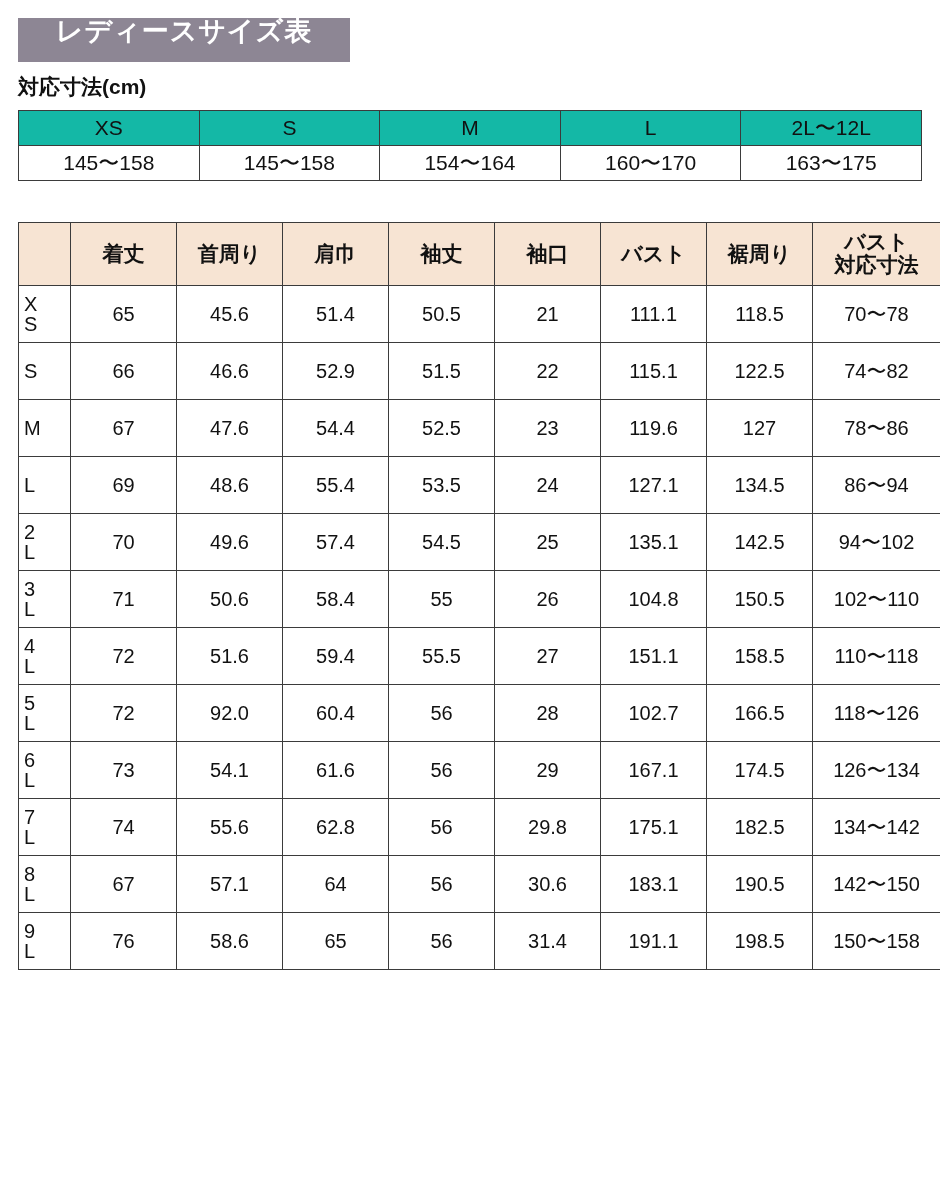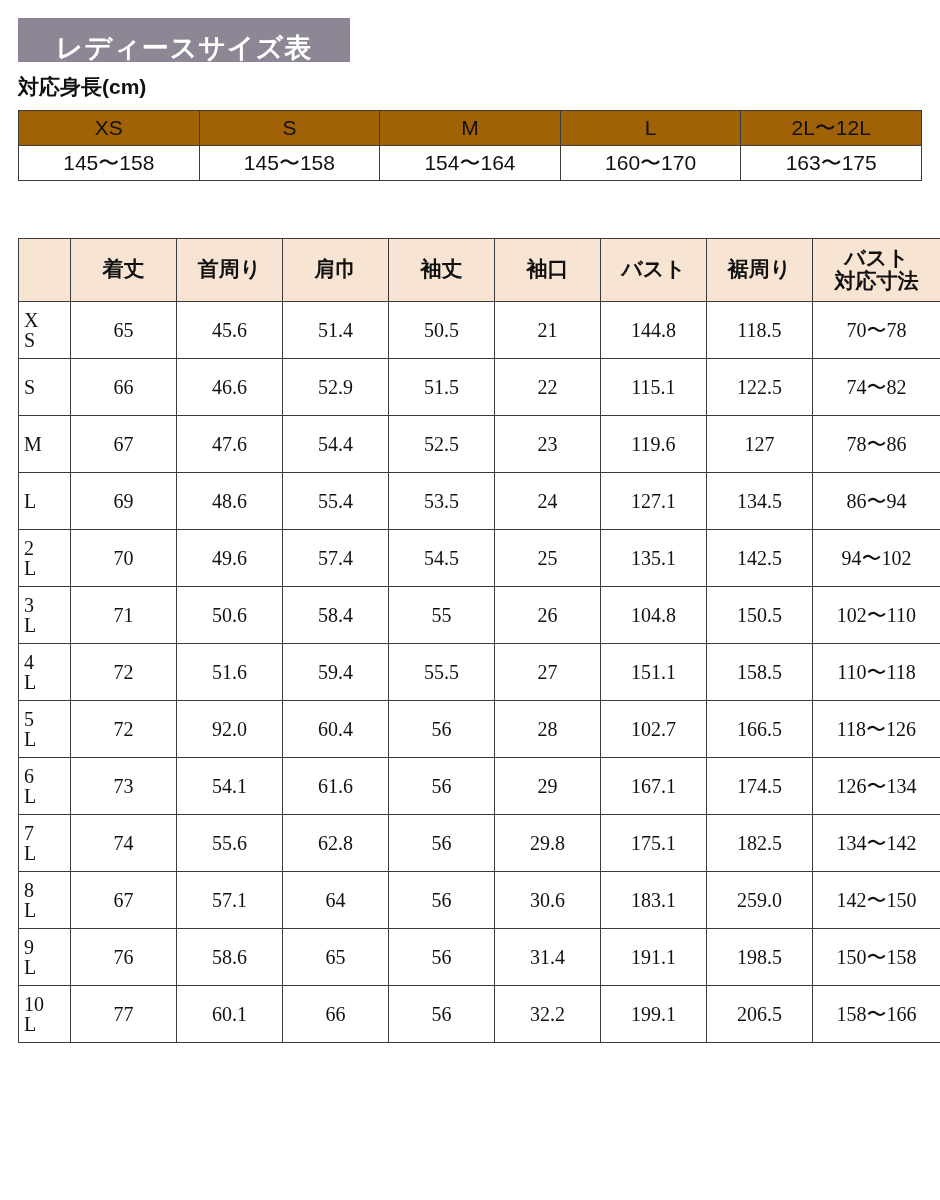--- a/index.html
+++ b/index.html
@@ -23,21 +23,21 @@
 
   
   .title-banner {
     position: absolute;
     left: 18px;
     top: 18px;
     width: 332px;
     height: 44px;
     background: #8d8694;
     display: flex;
-    align-items: flex-end;
+    align-items: flex-start;
     justify-content: center;
   }
   .title-banner .title-text {
     color: #ffffff;
     font-size: 27px;
     font-weight: bold;
     letter-spacing: 1px;
     line-height: 1;
   }
 
@@ -65,36 +65,35 @@
   .height-table td {
     border: 1px solid #3b3b3b;
     text-align: center;
     font-size: 21px;
     height: 34px;
     padding: 0;
     font-weight: normal;
     color: #111111;
   }
   .height-table th {
-    background: #a16207;
+    background: #14b8a6;
     font-weight: normal;
   }
   .height-table td {
     background: #ffffff;
   }
 
   
   .measure-table {
     position: absolute;
     left: 18px;
-    top: 238px;
+    top: 222px;
     width: 904px;
     border-collapse: collapse;
     table-layout: fixed;
-    font-family: Liberation Serif, serif;
   }
   .measure-table th,
   .measure-table td {
     border: 1px solid #3b3b3b;
     text-align: center;
     font-size: 20px;
     color: #111111;
     padding: 0;
     font-weight: normal;
   }
@@ -135,21 +134,21 @@
 </style>
 </head>
 <body>
 
 <div class="page">
 
   <div class="title-banner">
     <span class="title-text">レディースサイズ表</span>
   </div>
 
-  <div class="section-label">対応身長(cm)</div>
+  <div class="section-label">対応寸法(cm)</div>
 
   <table class="height-table">
     <colgroup>
       <col>
         <col>
         <col>
         <col>
         <col>
     </colgroup>
     <thead>
@@ -205,21 +204,21 @@
     <tr>
           <td class="rowhead">
             <span class="rh">X</span>
             <span class="rh">S</span>
           </td>
           <td>65</td>
           <td>45.6</td>
           <td>51.4</td>
           <td>50.5</td>
           <td>21</td>
-          <td>144.8</td>
+          <td>111.1</td>
           <td>118.5</td>
           <td>70〜78</td>
         </tr>
         <tr>
           <td class="rowhead">
             <span class="rh">S</span>
           </td>
           <td>66</td>
           <td>46.6</td>
           <td>52.9</td>
@@ -343,47 +342,33 @@
           <td class="rowhead">
             <span class="rh">8</span>
             <span class="rh">L</span>
           </td>
           <td>67</td>
           <td>57.1</td>
           <td>64</td>
           <td>56</td>
           <td>30.6</td>
           <td>183.1</td>
-          <td>259.0</td>
+          <td>190.5</td>
           <td>142〜150</td>
         </tr>
         <tr>
           <td class="rowhead">
             <span class="rh">9</span>
             <span class="rh">L</span>
           </td>
           <td>76</td>
           <td>58.6</td>
           <td>65</td>
           <td>56</td>
           <td>31.4</td>
           <td>191.1</td>
           <td>198.5</td>
           <td>150〜158</td>
         </tr>
-        <tr>
-          <td class="rowhead">
-            <span class="rh">10</span>
-            <span class="rh">L</span>
-          </td>
-          <td>77</td>
-          <td>60.1</td>
-          <td>66</td>
-          <td>56</td>
-          <td>32.2</td>
-          <td>199.1</td>
-          <td>206.5</td>
-          <td>158〜166</td>
-        </tr>
       </tbody>
   </table>
 
 </div>
 
 </body></html>

